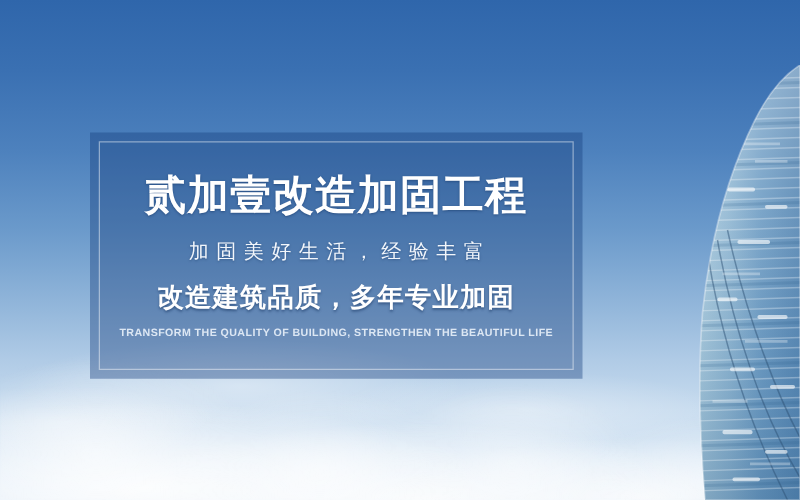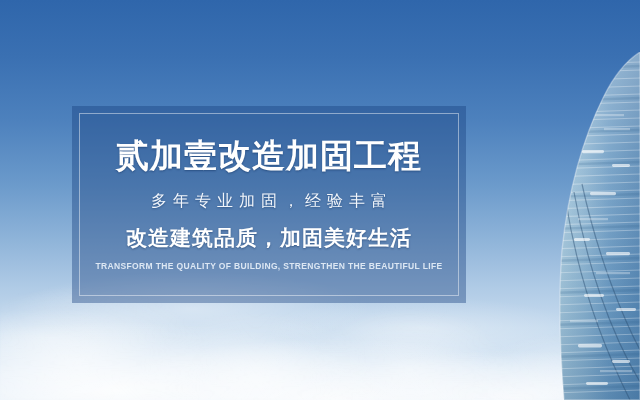--- a/index.html
+++ b/index.html
@@ -255,19 +255,19 @@
       </g>
 
       <path d="M120,0 L120,348 L44,348 C40,300 38,250 42,198 C48,140 62,88 84,44 C94,24 106,9 120,0 Z" fill="none" stroke="#ffffff" stroke-opacity="0.35" stroke-width="1.4"></path>
     </svg>
   </div>
 
   <div class="panel">
     <div class="panel-inner-border"></div>
     <div class="panel-content">
       <div class="headline">贰加壹改造加固工程</div>
-      <div class="subline">多年专业加固，经验丰富</div>
-      <div class="tagline">改造建筑品质，加固美好生活</div>
+      <div class="subline">加固美好生活，经验丰富</div>
+      <div class="tagline">改造建筑品质，多年专业加固</div>
       <div class="engline">TRANSFORM THE QUALITY OF BUILDING, STRENGTHEN THE BEAUTIFUL LIFE</div>
     </div>
   </div>
 
 </div>
 
 </body></html>

